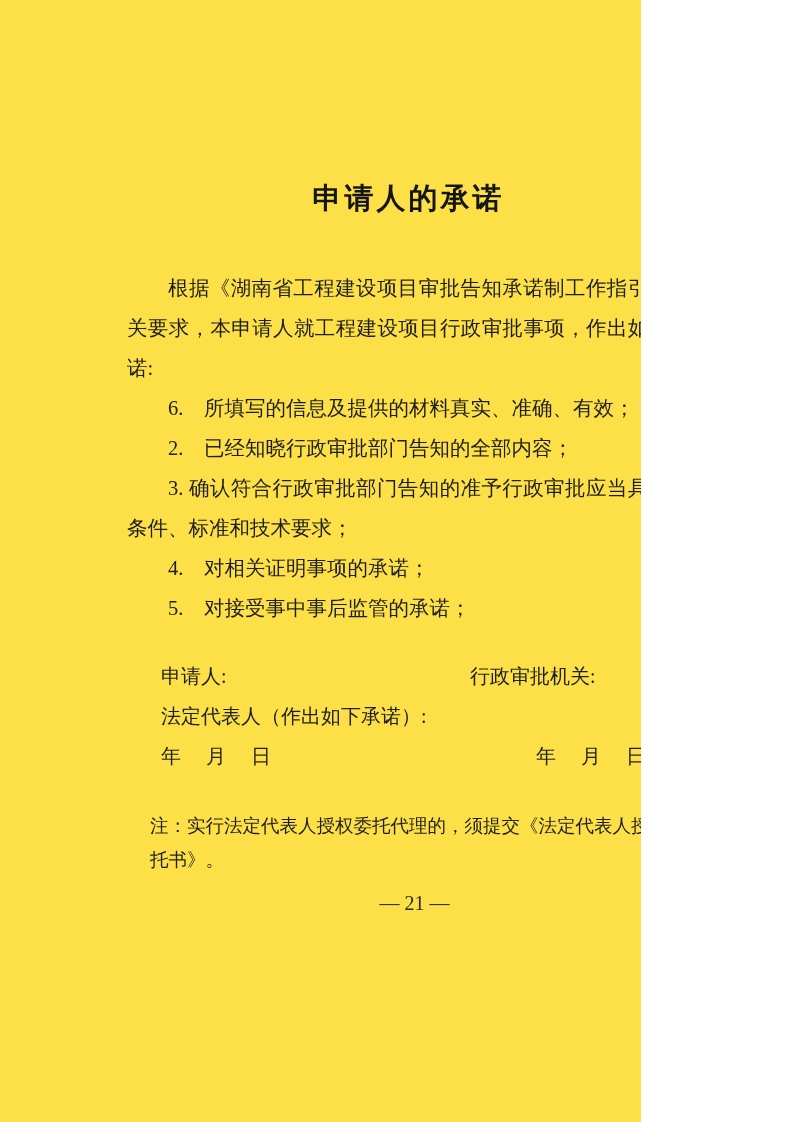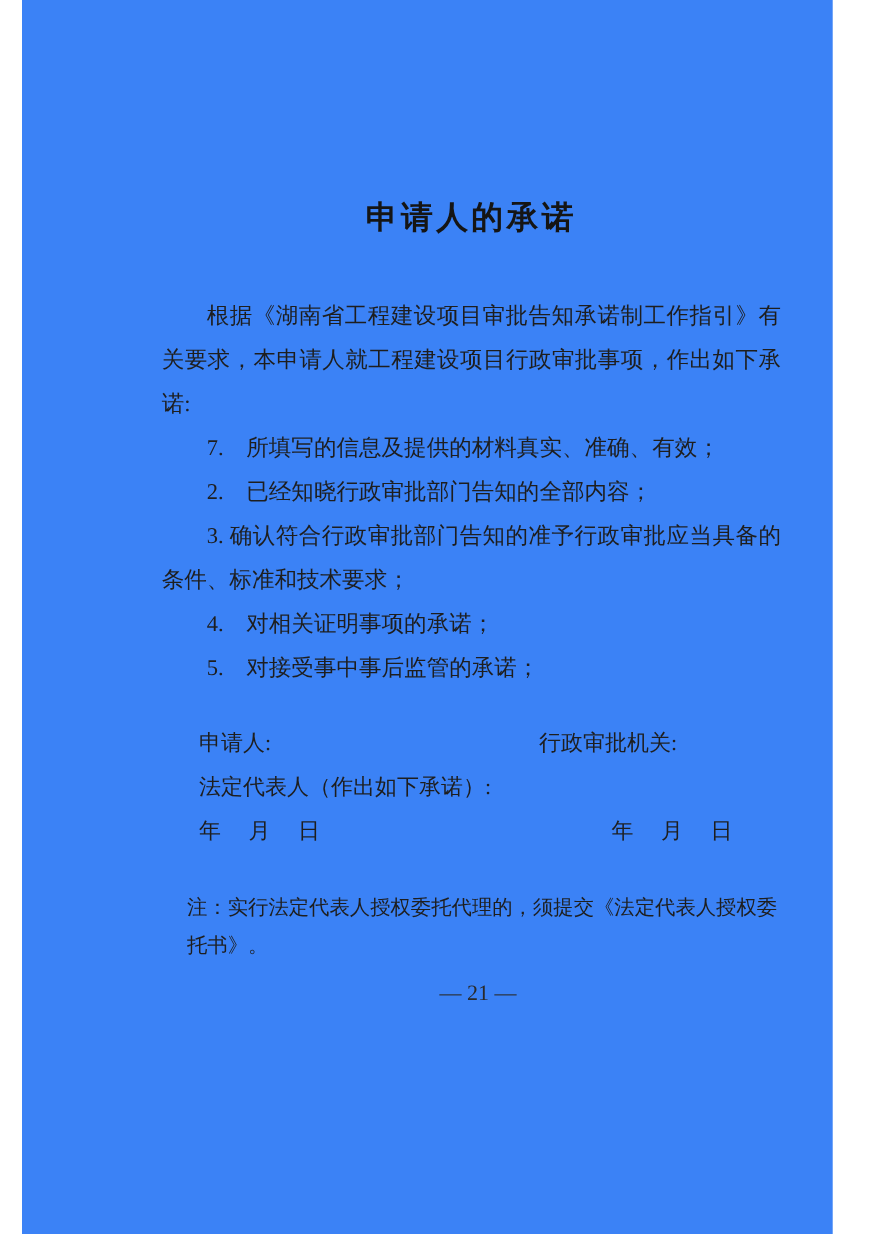--- a/index.html
+++ b/index.html
@@ -2,27 +2,26 @@
 <html><head>
 <meta charset="utf-8">
 <style>
   html, body {
     margin: 0;
     padding: 0;
     background: #ffffff;
   }
   .page {
     position: relative;
-    width: 737px;
+    width: 641px;
     height: 1122px;
-    background: #3b82f6;
+    background: #fde047;
     font-family: "Liberation Serif", "DejaVu Serif", serif;
     color: #1e1e1e;
     overflow: hidden;
-    margin-left: 20px;
   }
   .content {
     position: absolute;
     left: 127px;
     top: 0;
     width: 563px;
   }
   .doc-title {
     margin: 181px 0 0 0;
     text-align: center;
@@ -85,21 +84,21 @@
 </head>
 <body>
 
 <div class="page">
   <div class="content">
 
     <h1 class="doc-title">申请人的承诺</h1>
 
     <div class="body-text">
       <p>根据《湖南省工程建设项目审批告知承诺制工作指引》有关要求，本申请人就工程建设项目行政审批事项，作出如下承诺:</p>
-      <p>7.　所填写的信息及提供的材料真实、准确、有效；</p>
+      <p>6.　所填写的信息及提供的材料真实、准确、有效；</p>
       <p>2.　已经知晓行政审批部门告知的全部内容；</p>
       <p>3. 确认符合行政审批部门告知的准予行政审批应当具备的条件、标准和技术要求；</p>
       <p>4.　对相关证明事项的承诺；</p>
       <p>5.　对接受事中事后监管的承诺；</p>
     </div>
 
     <div class="sig-block">
       <div class="sig-row sig-row-1">
         <span>申请人:</span>
         <span class="right-col-authority">行政审批机关:</span>

